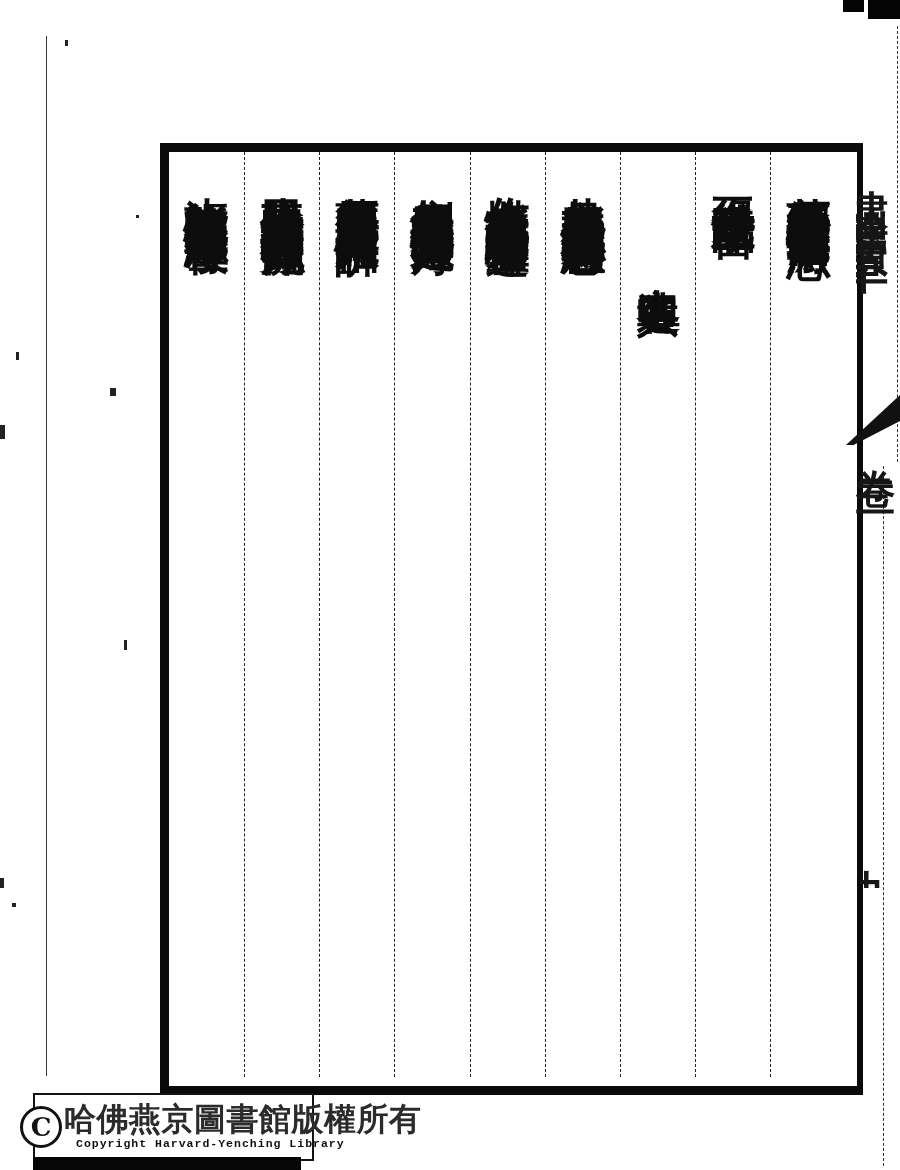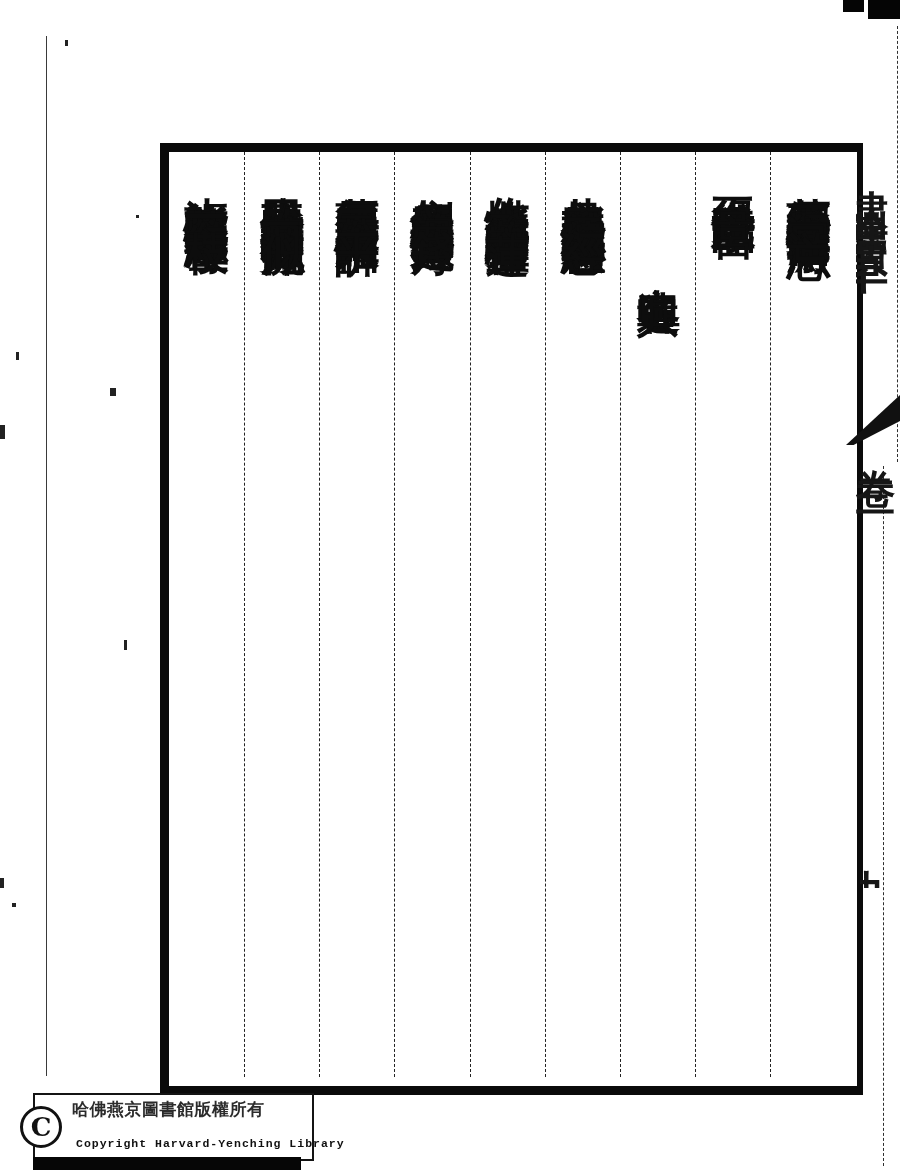--- a/index.html
+++ b/index.html
@@ -28,21 +28,21 @@
   #folio-char{left:860px;top:836px;width:40px;height:52px;font-size:42px;line-height:58px;}
   .wedge{position:absolute;left:846px;top:395px;width:54px;height:50px;background:#111;
        clip-path:polygon(0 100%,100% 0,100% 52%,14% 100%);}
   
   .stamp-box{position:absolute;left:33px;top:1093px;width:277px;height:64px;
        border:2px solid #141414;background:#fff;}
   .stamp-bar{position:absolute;left:33px;top:1157px;width:268px;height:13px;background:#060606;}
   .c-circle{position:absolute;left:20px;top:1106px;width:36px;height:36px;border:3px solid #111;
        border-radius:50%;background:#fff;display:flex;align-items:center;justify-content:center;
        font-size:26px;font-weight:bold;color:#111;font-family:"DejaVu Serif",serif;}
-  .stamp-cn{position:absolute;left:72px;top:1098px;width:236px;font-size:17px;font-weight:bold;
+  .stamp-cn{position:absolute;left:64px;top:1098px;width:236px;font-size:32px;font-weight:bold;
        letter-spacing:0.5px;color:#2b2b2b;white-space:nowrap;filter:blur(.3px);}
   .stamp-en{position:absolute;left:76px;top:1137px;font-family:"Liberation Mono","DejaVu Sans Mono",monospace;
        font-size:11.5px;font-weight:bold;letter-spacing:1px;color:#101010;white-space:nowrap;}
   .speck{position:absolute;background:#222;}
   .blob{position:absolute;background:#050505;}
 </style>
 </head>
 <body>
 
 <div class="edge-line" style="left:46px;top:36px;height:1040px;"></div>

